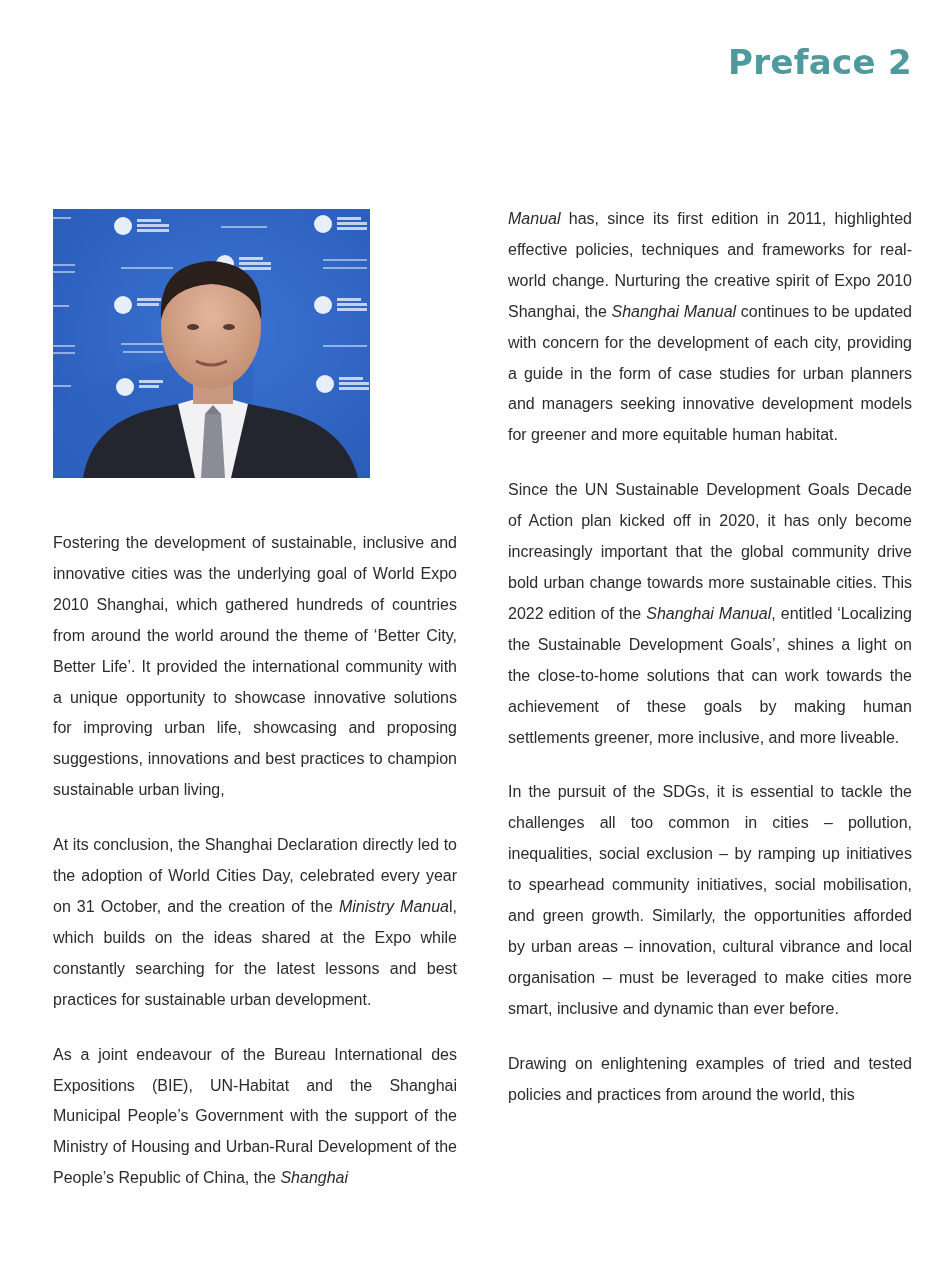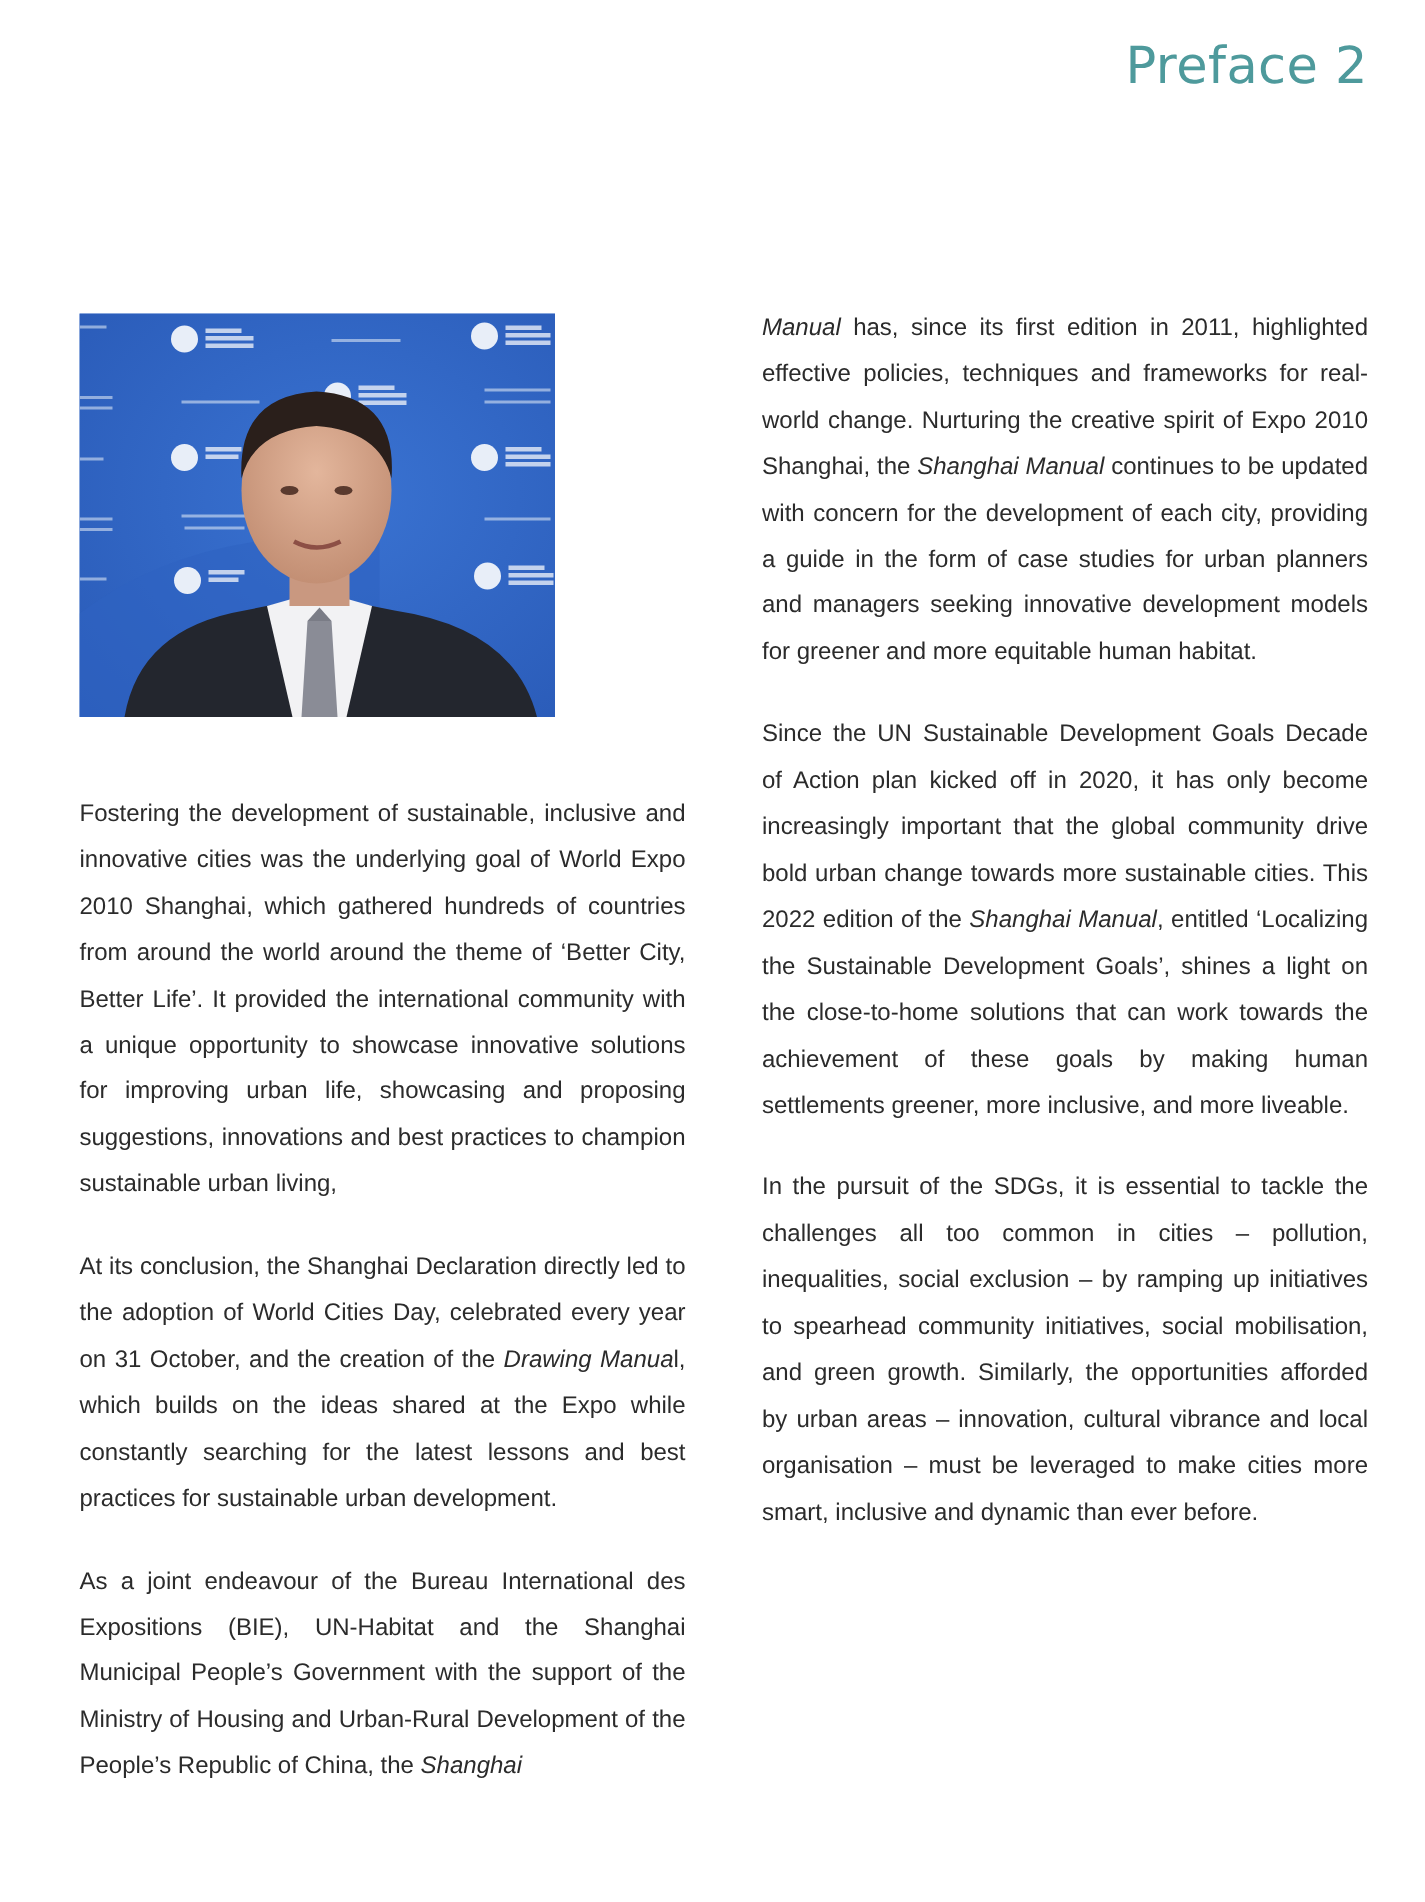--- a/index.html
+++ b/index.html
@@ -1,19 +1,19 @@
 <!DOCTYPE html>
 <html><head>
 <meta charset="utf-8">
 <style>
   html, body { margin: 0; padding: 0; background: #ffffff; }
   body { width: 950px; height: 1268px; position: relative; overflow: hidden;
          font-family: "Liberation Sans", sans-serif; color: #2a2a2a; }
-  .title { position: absolute; right: 38px; top: 24px; margin: 0;
-           font-family: "DejaVu Sans", sans-serif; font-weight: normal; font-size: 34px;
+  .title { position: absolute; right: 38px; top: 42px; margin: 0;
+           font-family: "DejaVu Sans", sans-serif; font-weight: bold; font-size: 34px;
            color: #4e9a9c; letter-spacing: 0.3px; }
   .photo { position: absolute; left: 53px; top: 209px; width: 317px; height: 269px;
            overflow: hidden; background: #2f64c4; }
   .photo svg { display: block; width: 100%; height: 100%; }
   .col { position: absolute; width: 404px; }
   .col p { margin: 0; font-size: 16px; line-height: 30.9px; text-align: justify;
            color: #2b2b2b; }
   .col p + p { margin-top: 24px; }
   .col-left { left: 53px; top: 528px; }
   .col-right { left: 508px; top: 204px; }
@@ -104,21 +104,22 @@
       <path d="M108 110 Q105 55 158 52 Q212 55 208 110 Q200 78 158 75 Q116 78 108 110 Z" fill="#2a1f1b"></path>
       <ellipse cx="140" cy="118" rx="6" ry="3" fill="#5a3a2e"></ellipse>
       <ellipse cx="176" cy="118" rx="6" ry="3" fill="#5a3a2e"></ellipse>
       <path d="M143 152 Q158 160 174 152" stroke="#8c4f45" stroke-width="3" fill="none"></path>
     </g>
   </svg>
 </div>
 
 <div class="col col-left">
   <p><span>Fostering the development of sustainable, inclusive and innovative cities was the underlying goal of World Expo 2010 Shanghai, which gathered hundreds of countries from around the world around the theme of ‘Better City, Better Life’. It provided the international community with a unique opportunity to showcase innovative solutions for improving urban life, showcasing and proposing suggestions, innovations and best practices to champion sustainable urban living,</span></p>
-  <p><span>At its conclusion, the Shanghai Declaration directly led to the adoption of World Cities Day, celebrated every year on 31 October, and the creation of the </span><em>Drawing Manua</em><span>l, which builds on the ideas shared at the Expo while constantly searching for the latest lessons and best practices for sustainable urban development.</span></p>
+  <p><span>At its conclusion, the Shanghai Declaration directly led to the adoption of World Cities Day, celebrated every year on 31 October, and the creation of the </span><em>Ministry Manua</em><span>l, which builds on the ideas shared at the Expo while constantly searching for the latest lessons and best practices for sustainable urban development.</span></p>
   <p><span>As a joint endeavour of the Bureau International des Expositions (BIE), UN-Habitat and the Shanghai Municipal People’s Government with the support of the Ministry of Housing and Urban-Rural Development of the People’s Republic of China, the </span><em>Shanghai</em></p>
 </div>
 
 <div class="col col-right">
   <p><em>Manual</em><span> has, since its first edition in 2011, highlighted effective policies, techniques and frameworks for real-world change. Nurturing the creative spirit of Expo 2010 Shanghai, the </span><em>Shanghai Manual</em><span> continues to be updated with concern for the development of each city, providing a guide in the form of case studies for urban planners and managers seeking innovative development models for greener and more equitable human habitat.</span></p>
   <p><span>Since the UN Sustainable Development Goals Decade of Action plan kicked off in 2020, it has only become increasingly important that the global community drive bold urban change towards more sustainable cities. This 2022 edition of the </span><em>Shanghai Manual</em><span>, entitled ‘Localizing the Sustainable Development Goals’, shines a light on the close-to-home solutions that can work towards the achievement of these goals by making human settlements greener, more inclusive, and more liveable.</span></p>
   <p><span>In the pursuit of the SDGs, it is essential to tackle the challenges all too common in cities – pollution, inequalities, social exclusion – by ramping up initiatives to spearhead community initiatives, social mobilisation, and green growth. Similarly, the opportunities afforded by urban areas – innovation, cultural vibrance and local organisation – must be leveraged to make cities more smart, inclusive and dynamic than ever before.</span></p>
+  <p><span>Drawing on enlightening examples of tried and tested policies and practices from around the world, this</span></p>
 </div>
 
 </body></html>

